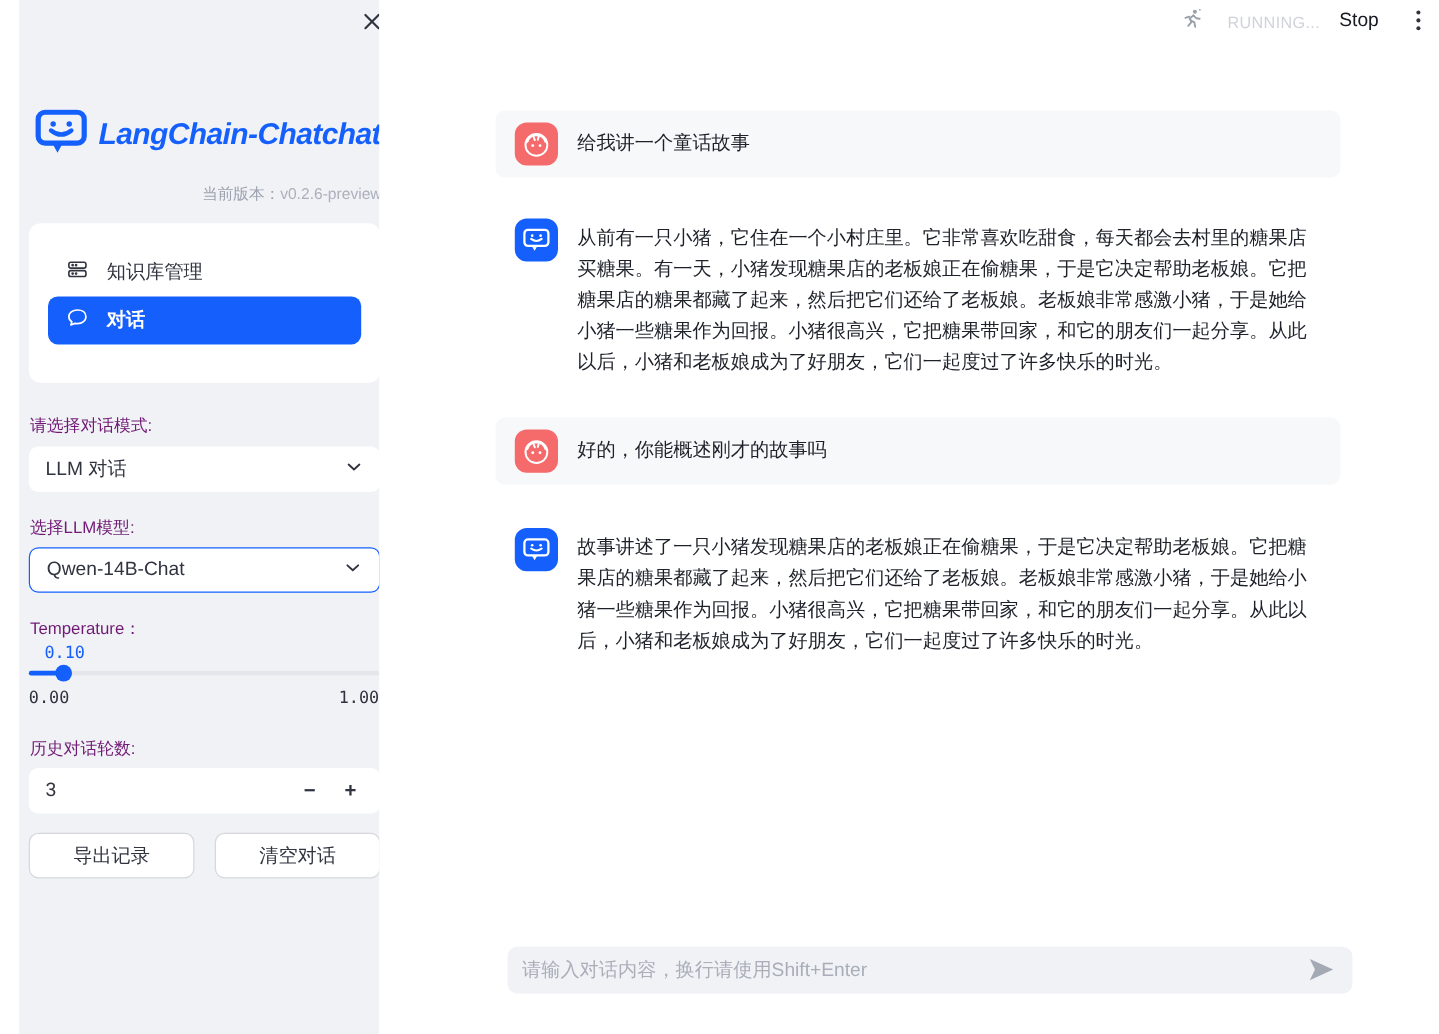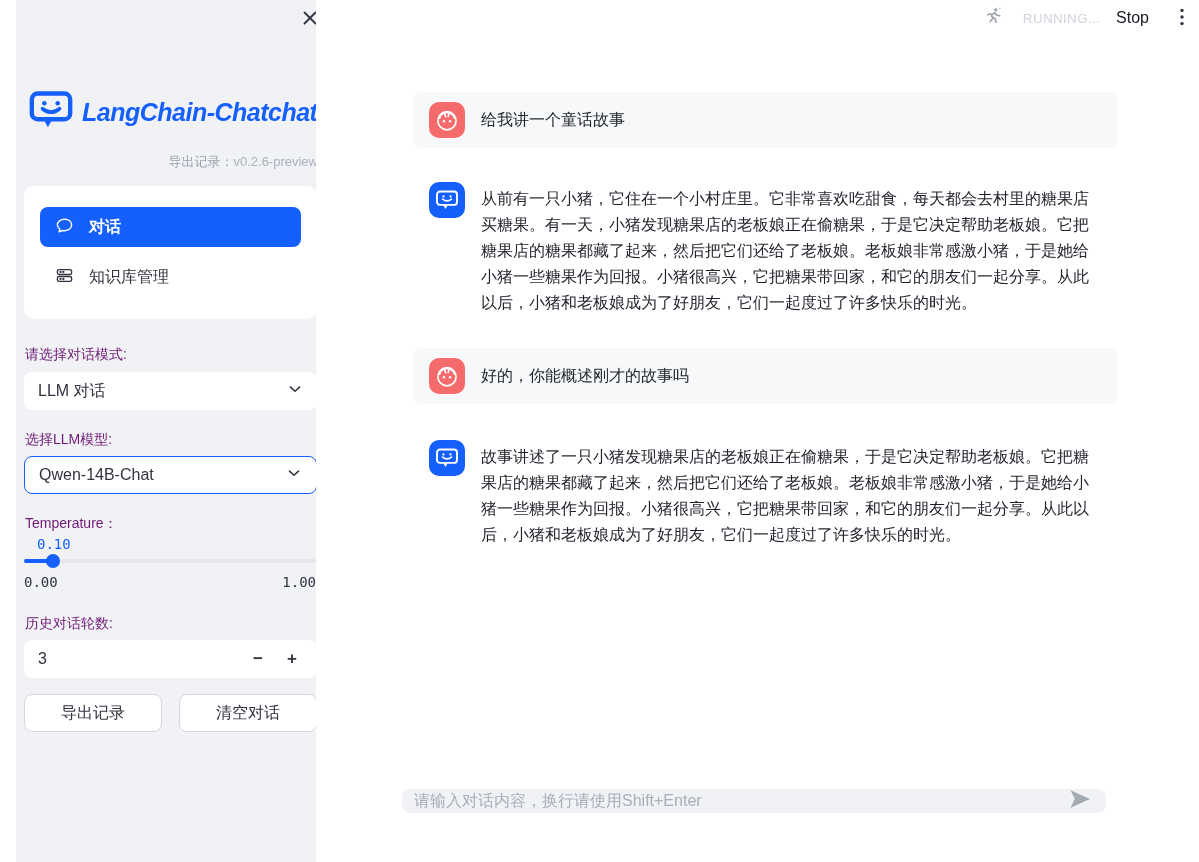--- a/index.html
+++ b/index.html
@@ -62,22 +62,22 @@
   .msg.user { background:#f7f8fa; border-radius:8px; align-items:center; min-height:56px; padding:10px 16px; }
   .msg.assistant { align-items:flex-start; padding:0 16px; }
   .avatar { width:36px; height:36px; border-radius:10px; flex:none;
     display:flex; align-items:center; justify-content:center; }
   .avatar.user-av { background:#F56A6A; }
   .avatar.bot-av { background:#1560FC; }
   .msg-text { font-size:16px; line-height:26px; color:#1e2129; }
   .msg.assistant .msg-text { margin-top:4px; width:647px; }
   #msg0 { top:92px; } #msg1 { top:182px; } #msg2 { top:348px; } #msg3 { top:440px; }
 
-  .chat-input { position:absolute; left:86px; top:789px; width:704px; height:24px; background:#f0f2f6;
-    border-radius:8px; display:flex; padding:0 14px 0 12px; }
+  .chat-input { position:absolute; left:107px; top:789px; width:704px; height:39px; background:#f0f2f6;
+    border-radius:8px; display:flex; align-items:center; padding:0 14px 0 12px; }
   .chat-input input { flex:1; border:none; background:transparent; outline:none; font-size:16px;
     color:#31333F; font-family:inherit; }
   .chat-input input::placeholder { color:#a9aeb9; }
   .send-btn { background:none; border:none; cursor:pointer; width:24px; height:22px; padding:0; }
 </style>
 </head>
 <body>
 
 <div class="app">
 
@@ -98,45 +98,45 @@
           <path d="M7.8 15.5 L10.3 20 L12.8 15.5 Z" fill="#1560FC"></path>
           <circle cx="8.3" cy="6.8" r="1.25" fill="#1560FC"></circle>
           <circle cx="15.7" cy="6.8" r="1.25" fill="#1560FC"></circle>
           <path d="M7.3 9.8 Q12 13.6 16.7 9.8" stroke="#1560FC" stroke-width="2" fill="none" stroke-linecap="round"></path>
         </svg>
       </span>
       <span class="logo-text">LangChain-Chatchat</span>
     </div>
 
     <div class="version">
-      <span>导出记录：</span><span class="ver">v0.2.6-preview</span>
+      <span>当前版本：</span><span class="ver">v0.2.6-preview</span>
     </div>
 
     <nav class="nav-card">
-      <div class="nav-item active">
-        <span>
-          <svg width="19" height="19" viewBox="0 0 24 24">
-              <path d="M12 4.2 C6.8 4.2 3 7.3 3 11.2 c0 2.2 1.2 4.1 3.1 5.3 L5.2 20 l4.2-1.7 c.85.2 1.72.3 2.6.3 5.2 0 9-3.1 9-7.4 S17.2 4.2 12 4.2 Z" fill="none" stroke="#ffffff" stroke-width="1.8" stroke-linejoin="round"></path>
-            </svg>
-        </span>
-        <span>对话</span>
-      </div>
       <div class="nav-item">
         <span>
           <svg width="19" height="19" viewBox="0 0 24 24" stroke="#31333F" stroke-width="1.7" fill="none">
             <rect x="3" y="4.5" width="18" height="6.2" rx="2.2"></rect>
             <rect x="3" y="13.3" width="18" height="6.2" rx="2.2"></rect>
             <circle cx="7" cy="7.6" r="0.6" fill="#31333F"></circle>
               <circle cx="10.6" cy="7.6" r="0.6" fill="#31333F"></circle>
             <circle cx="7" cy="16.4" r="0.6" fill="#31333F"></circle>
               <circle cx="10.6" cy="16.4" r="0.6" fill="#31333F"></circle>
           </svg>
         </span>
         <span>知识库管理</span>
       </div>
+      <div class="nav-item active">
+        <span>
+          <svg width="19" height="19" viewBox="0 0 24 24">
+              <path d="M12 4.2 C6.8 4.2 3 7.3 3 11.2 c0 2.2 1.2 4.1 3.1 5.3 L5.2 20 l4.2-1.7 c.85.2 1.72.3 2.6.3 5.2 0 9-3.1 9-7.4 S17.2 4.2 12 4.2 Z" fill="none" stroke="#ffffff" stroke-width="1.8" stroke-linejoin="round"></path>
+            </svg>
+        </span>
+        <span>对话</span>
+      </div>
     </nav>
 
     <div class="widget-label" style="top:346px">请选择对话模式:</div>
     <div class="select" style="top:372px">
       <span>LLM 对话</span>
       <span>
         <svg width="18" height="18" viewBox="0 0 24 24">
             <path d="M6 9.5 L12 15 L18 9.5" fill="none" stroke="#31333F" stroke-width="2.1" stroke-linecap="round" stroke-linejoin="round"></path>
           </svg>
       </span>

